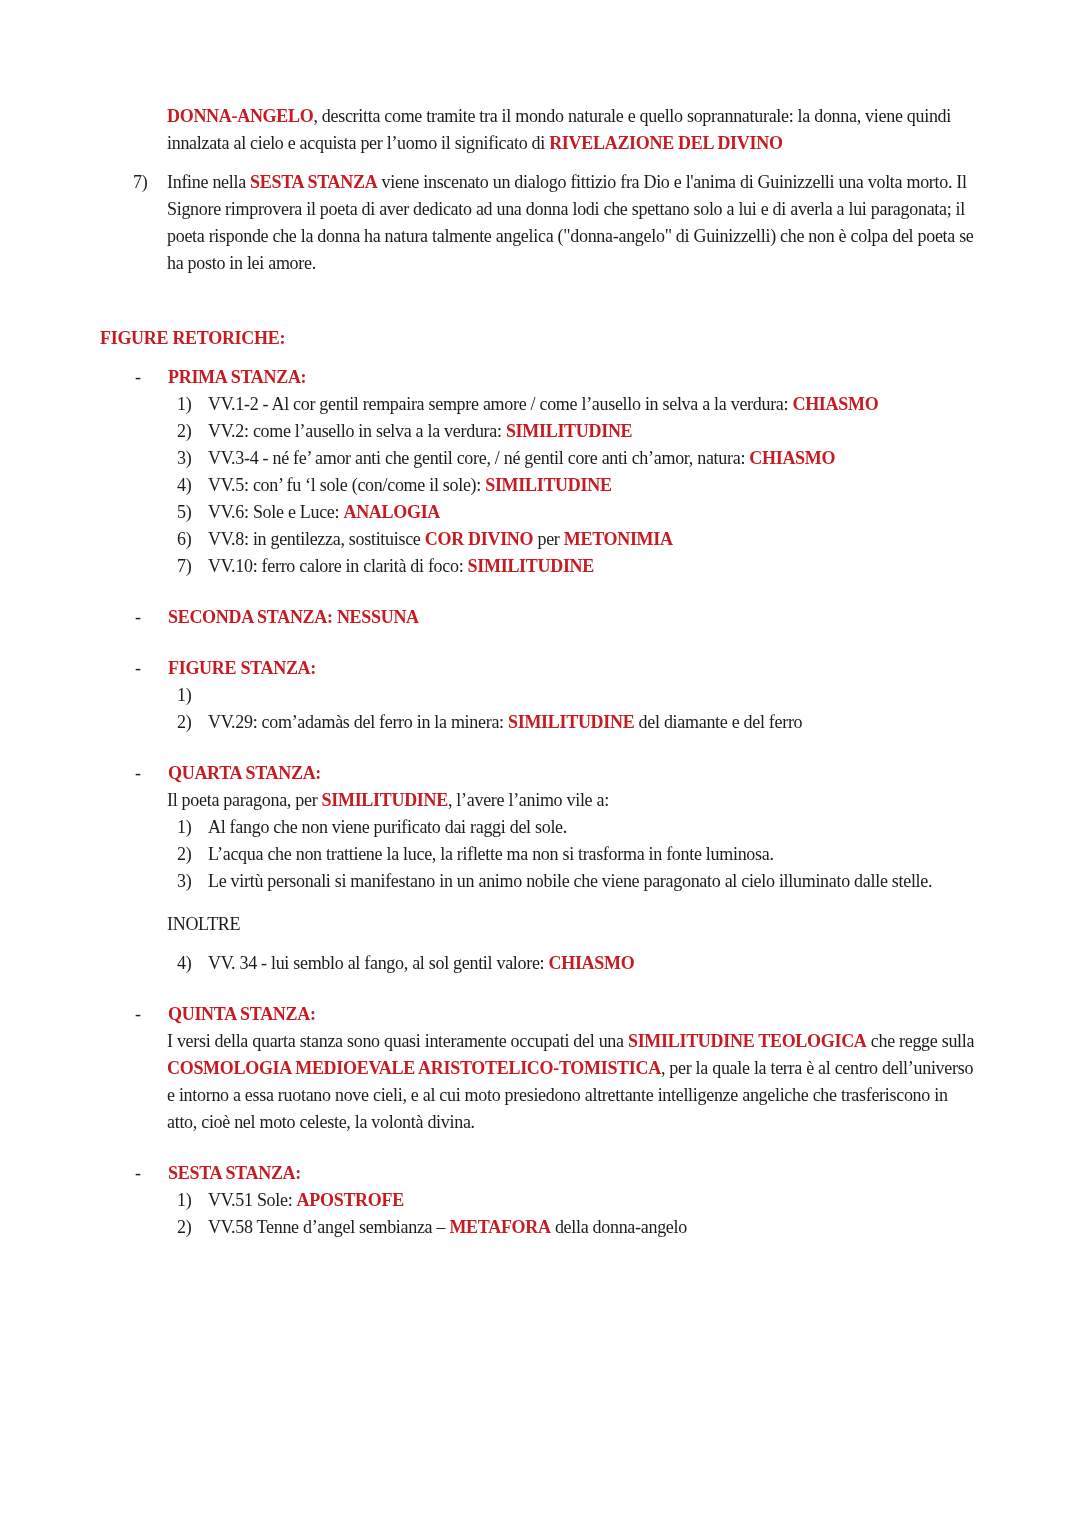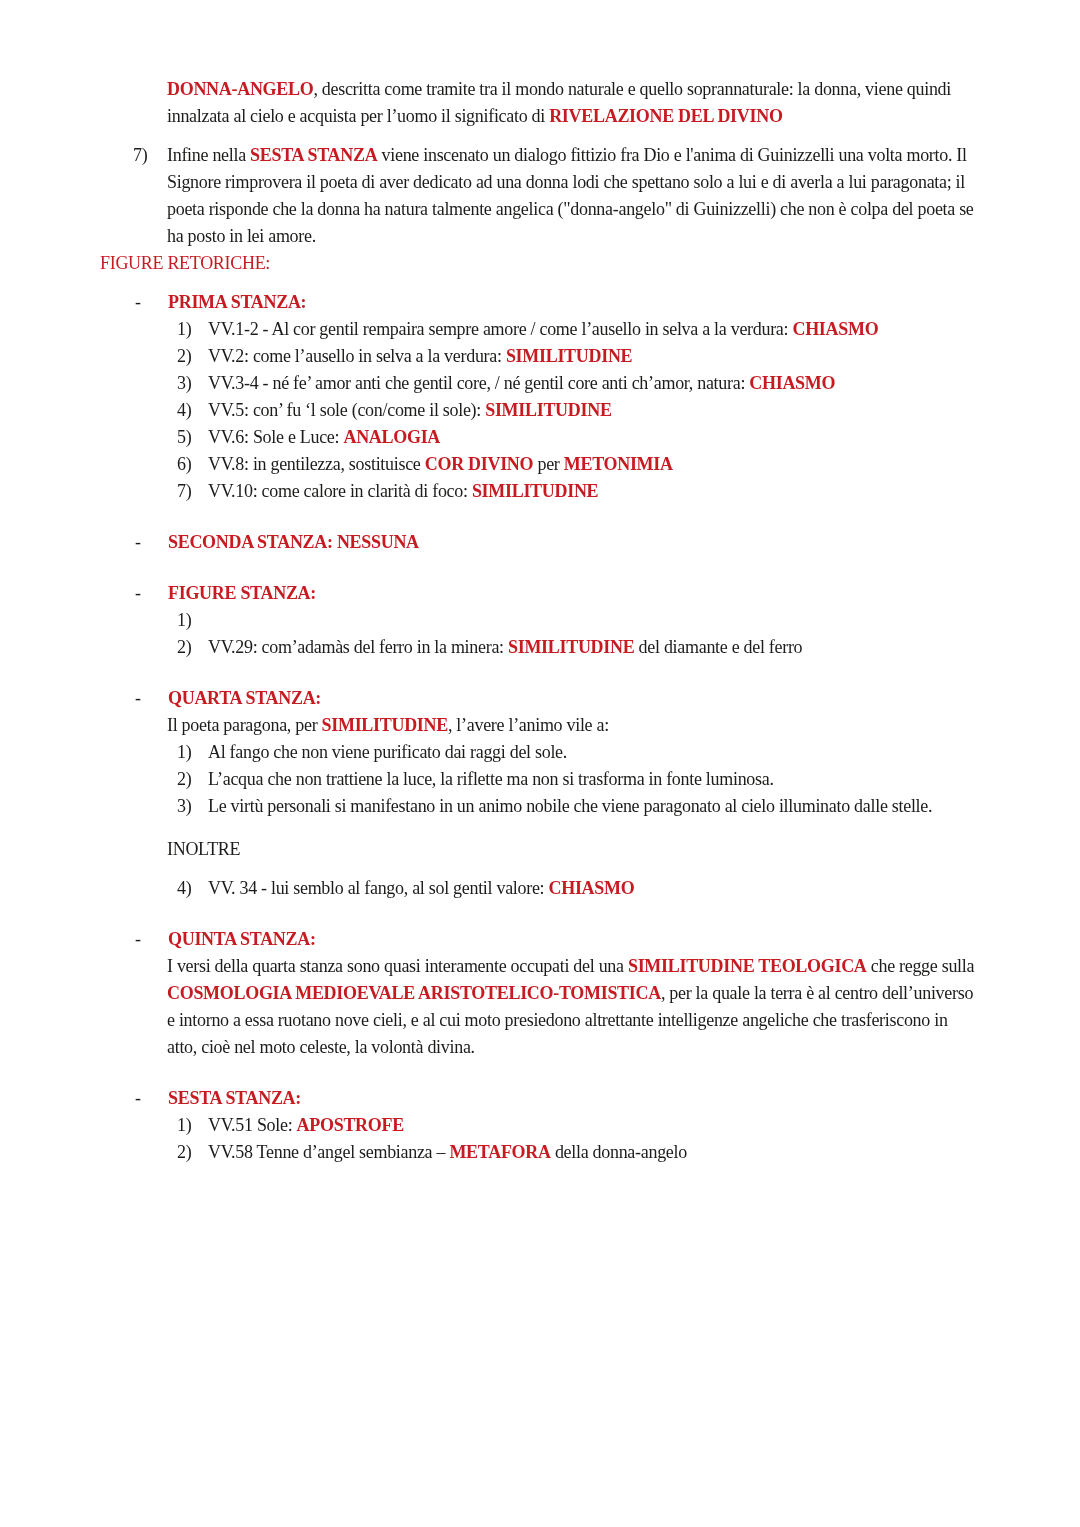--- a/index.html
+++ b/index.html
@@ -9,38 +9,38 @@
   .page {
     position: relative;
     width: 1080px; height: 1527px;
     background: #ffffff;
     font-family: "Liberation Serif", serif;
     font-size: 18px;
     line-height: 27px;
     letter-spacing: -0.3px;
     color: var(--ink);
   }
-  .doc { padding-top: 76px; margin-left: 100px; width: 880px; }
+  .doc { padding-top: 103px; margin-left: 100px; width: 880px; }
 
   .row { display: flex; align-items: flex-start; }
   
   .l1 { padding-left: 33px; }
   .l1 > .marker { width: 34px; flex: none; }
   
   .title-row { padding-left: 35px; }
   .title-row > .marker { width: 33px; flex: none; }
   
   .l2 { padding-left: 77px; }
   .l2 > .marker { width: 31px; flex: none; }
   
   .l1-text { padding-left: 67px; align-items: flex-end; }
 
   .txt { flex: 1 1 auto; min-width: 0; }
   .red { color: var(--red); font-weight: 700; }
-  .heading { font-weight: 400; color: var(--red); }
+  .heading { margin-top: 48px; font-weight: 700; color: var(--red); }
 
   .para-hang { padding-left: 67px; }
   .item7 { margin-top: 12px; }
   .section { margin-top: 24px; }
   .section-first { margin-top: 12px; }
   .note-row { margin-top: 16px; }
   .extra-item { margin-top: 12px; }
 </style>
 </head>
 <body>
@@ -83,21 +83,21 @@
       <div class="row l2">
         <span class="marker">5)</span>
         <div class="txt"><span>VV.6: Sole e Luce: </span><span class="red">ANALOGIA</span></div>
       </div>
       <div class="row l2">
         <span class="marker">6)</span>
         <div class="txt"><span>VV.8: in gentilezza, sostituisce </span><span class="red">COR DIVINO</span><span> per </span><span class="red">METONIMIA</span></div>
       </div>
       <div class="row l2">
         <span class="marker">7)</span>
-        <div class="txt"><span>VV.10: come calore in clarità di foco: </span><span class="red">SIMILITUDINE</span></div>
+        <div class="txt"><span>VV.10: ferro calore in clarità di foco: </span><span class="red">SIMILITUDINE</span></div>
       </div>
     </div>
 
     <div class="section">
       <div class="row title-row">
         <span class="marker">-</span>
         <div class="txt red">SECONDA STANZA: NESSUNA</div>
       </div>
     </div>
 

